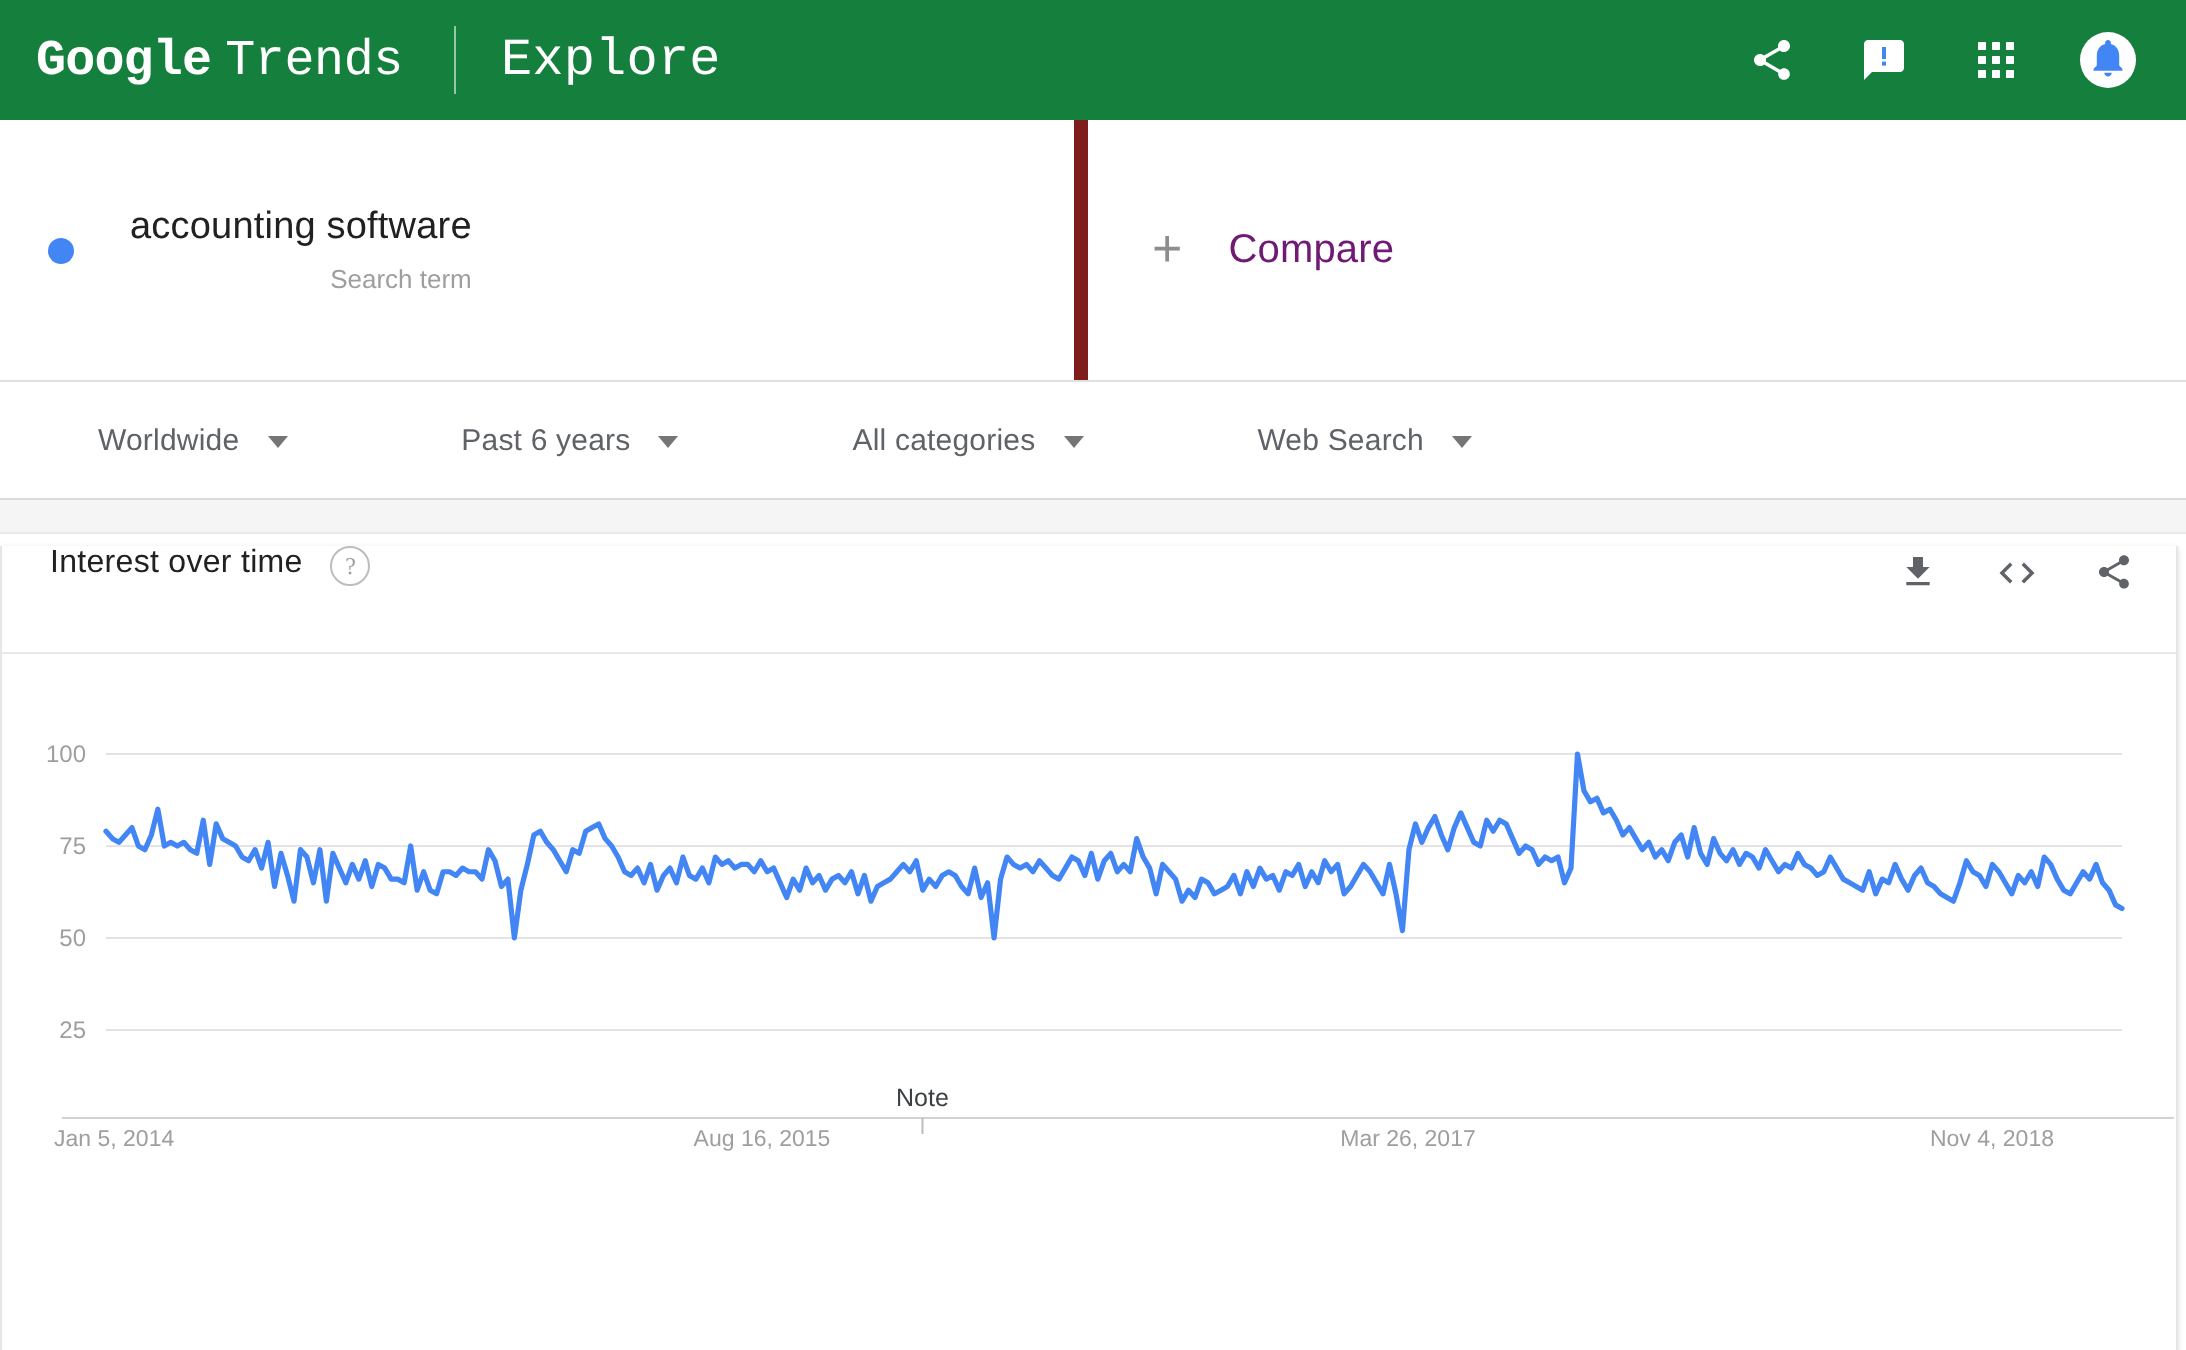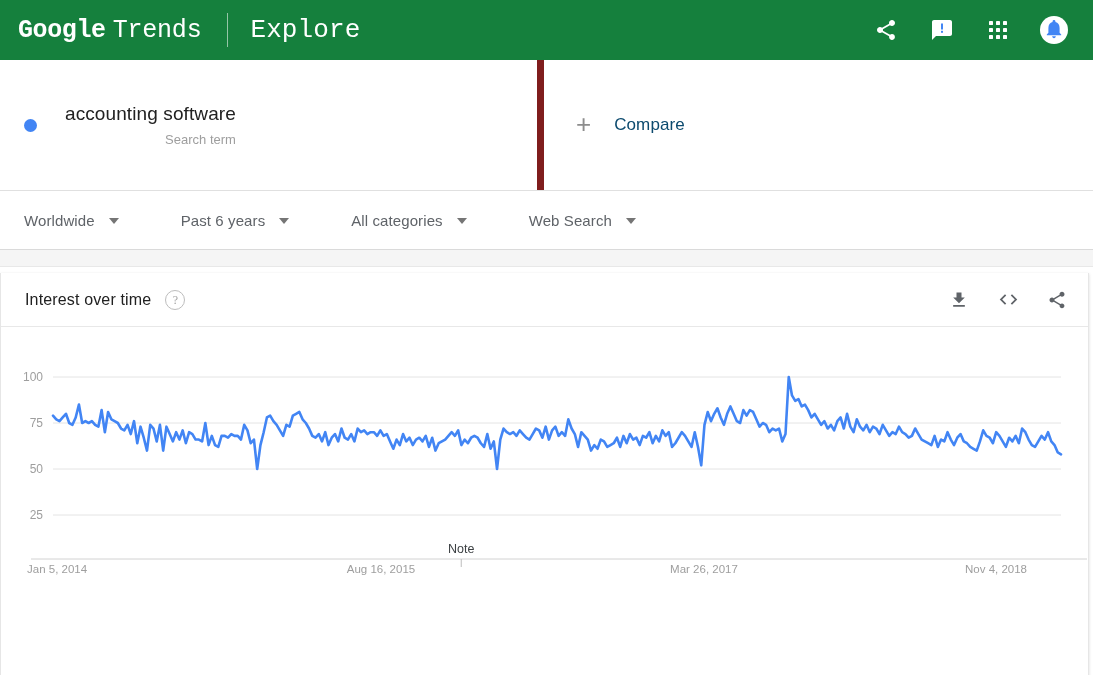--- a/index.html
+++ b/index.html
@@ -121,39 +121,40 @@
   }
   .plus-sign {
     font-size: 26px;
     color: #8d8d8d;
     font-weight: 300;
     line-height: 1;
     margin-right: 23px;
     margin-top: -2px;
   }
   .compare-label {
-    font-size: 17px;
-    color: #0c4a6e;
+    font-size: 20px;
+    color: #701a75;
     letter-spacing: 0.1px;
   }
 
   
   .filterbar {
     height: 58px;
     display: flex;
     align-items: center;
     background: #ffffff;
     border-bottom: 1px solid #dadada;
     padding-left: 24px;
   }
   .filter {
     display: flex;
     align-items: center;
     cursor: pointer;
     margin-right: 62px;
+    margin-left: 25px;
   }
   .filter-label {
     font-size: 15px;
     color: #5f6368;
     letter-spacing: 0.1px;
   }
   .caret {
     width: 0; height: 0;
     border-left: 5px solid transparent;
     border-right: 5px solid transparent;
@@ -179,21 +180,21 @@
     background: #ffffff;
     border: 1px solid #e6e6e6;
     border-top: none;
     box-shadow: 0 1px 3px rgba(0,0,0,0.14);
     height: 404px;
     box-sizing: border-box;
   }
   .card-header {
     height: 53px;
     display: flex;
-    align-items: center;
+    align-items: flex-start;
     border-bottom: 1px solid #e8e8e8;
     padding: 0 18px 0 24px;
   }
   .card-title {
     font-size: 16px;
     color: #212121;
     letter-spacing: 0.15px;
   }
   .help-icon {
     width: 18px; height: 18px;

